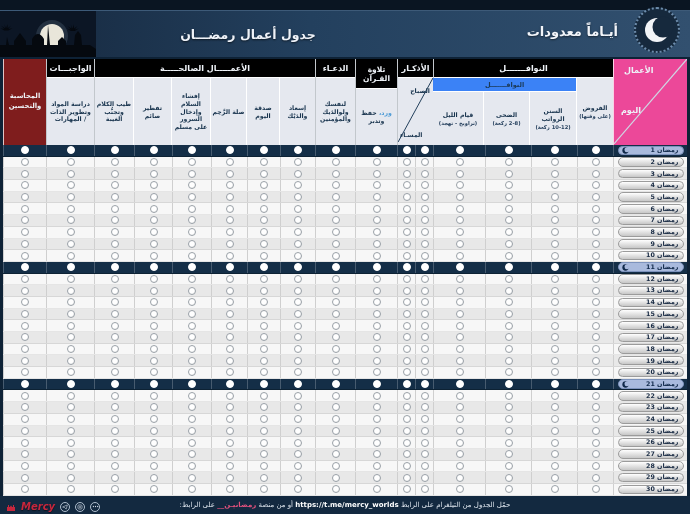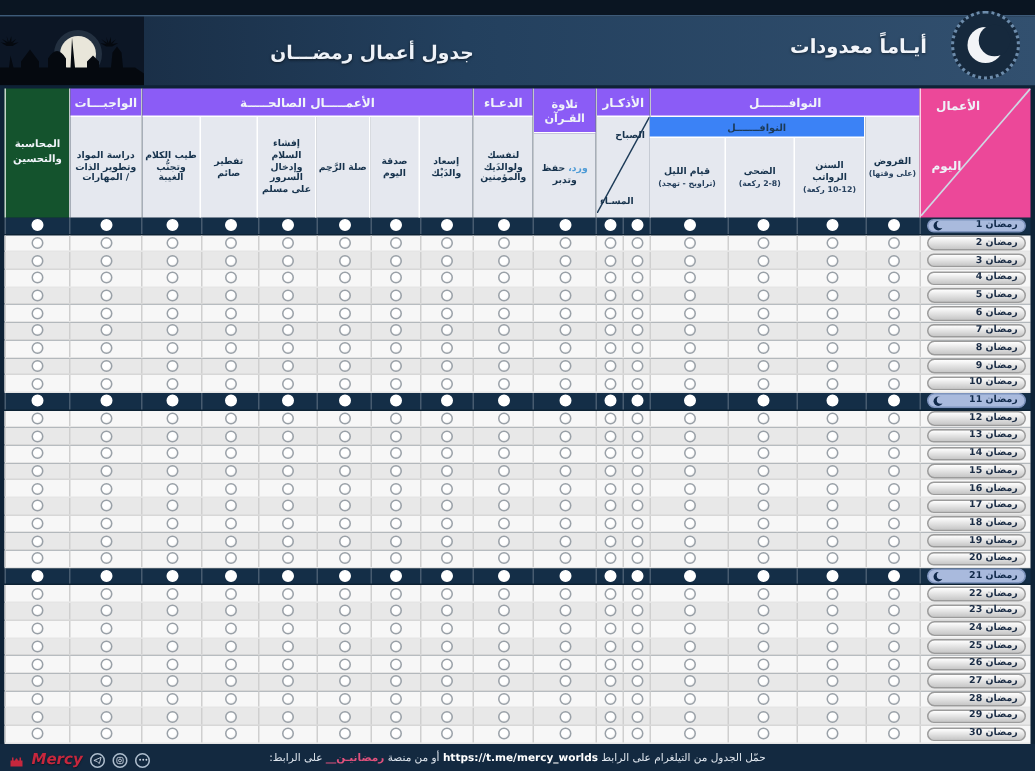--- a/index.html
+++ b/index.html
@@ -31,21 +31,21 @@
            background:#0e2236; padding:2px 3px 0 3px; }
   .thead { display:flex; flex-direction:row; direction:rtl; width:684px; height:86px; }
   .thead > * { border-left:1px solid rgba(255,255,255,.75); }
 
   .corner { position:relative; width:74px; height:86px; background:#ec4899; flex:none; }
   .corner svg { position:absolute; inset:0; }
   .corner-top { position:absolute; top:7px; left:10px; color:#eef2f8; font-size:8px; font-weight:bold; }
   .corner-bottom { position:absolute; bottom:30px; left:7px; color:#eef2f8; font-size:8px; font-weight:bold; }
 
   .group { display:flex; flex-direction:column; flex:none; }
-  .gband { height:19px; background:#8b5cf6; color:#f0f4f9; font-weight:bold;
+  .gband { height:19px; background:#000000; color:#f0f4f9; font-weight:bold;
            font-size:8px; display:flex; align-items:center; justify-content:center;
            border-bottom:1px solid #fff; flex:none; }
   .gband.tall { height:30px; text-align:center; line-height:1.2; font-size:7.5px; padding:0 1px; }
   .gsub { flex:1; display:flex; direction:rtl; }
 
   .subcell { background:#e5e8ef; color:#16324c; display:flex; flex-direction:column;
              align-items:center; justify-content:center; text-align:center;
              font-weight:bold; flex:none; padding:1px; }
   .subcell + .subcell, .gsub > .subcell + * , .nrow > .subcell + .subcell { border-right:1px solid #fff; }
   .sc-name { font-size:6.2px; line-height:1.25; }
@@ -55,21 +55,21 @@
   .nawafil { display:flex; flex-direction:column; width:144px; flex:none; border-right:1px solid #fff; }
   .nband { height:14px; background:#3b82f6; color:#1c3a57; font-size:6.5px; font-weight:bold;
            display:flex; align-items:center; justify-content:center; border-bottom:1px solid #fff; flex:none; }
   .nrow { flex:1; display:flex; direction:rtl; }
 
   .diagcell { position:relative; flex:1; background:#e5e8ef; }
   .diagcell svg { position:absolute; inset:0; }
   .diag-top { position:absolute; top:9px; right:3px; font-size:6.2px; font-weight:bold; color:#16324c; }
   .diag-bottom { position:absolute; bottom:7px; left:2px; font-size:6.2px; font-weight:bold; color:#16324c; }
 
-  .muhasaba { width:43px; height:86px; background:#14532d; color:#f0f4f9;
+  .muhasaba { width:43px; height:86px; background:#7f1d1d; color:#f0f4f9;
               font-size:6.8px; font-weight:bold; display:flex; align-items:center;
               justify-content:center; text-align:center; line-height:1.4; flex:none; padding:2px; }
 
   
   .tbody { width:684px; }
   .row { display:flex; direction:rtl; height:11.7px; background:#f7f7f7;
          border-bottom:1px solid rgba(0,0,0,.07); }
   .row.alt { background:#e8e8e8; }
   .row.hl { background:#142e47; border-bottom:1px solid #0d2234; }
   .cell { flex:none; display:flex; align-items:center; justify-content:center;

